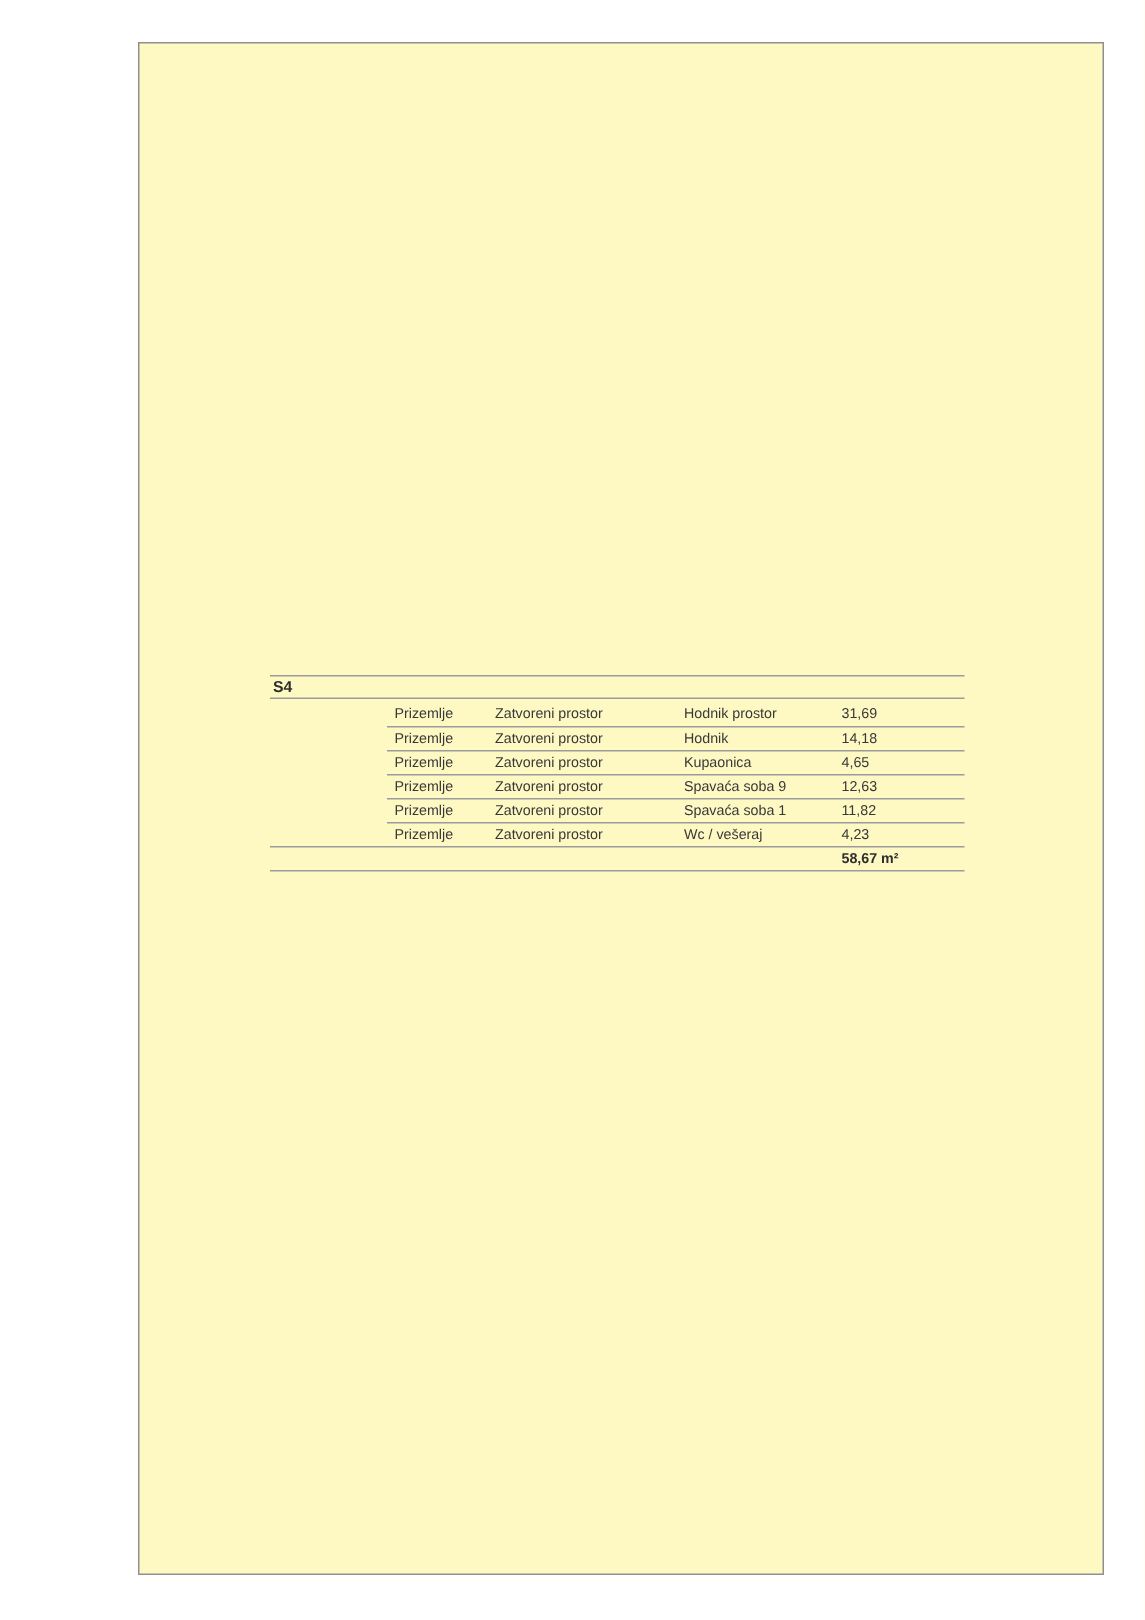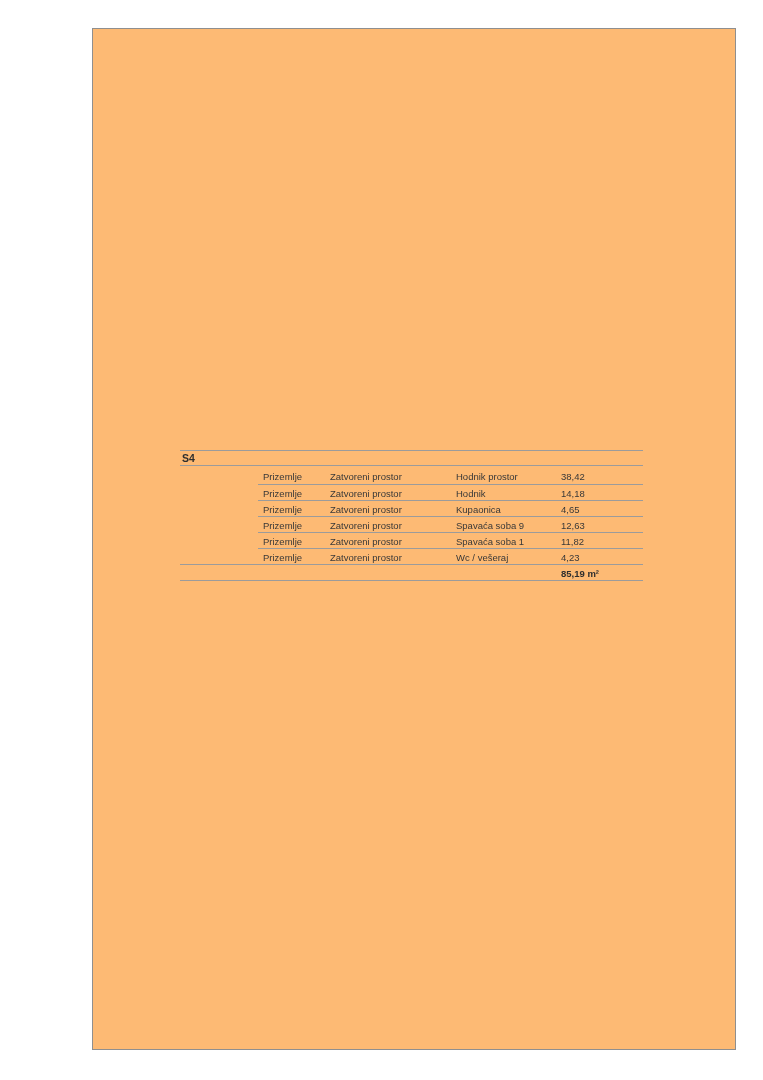--- a/index.html
+++ b/index.html
@@ -7,21 +7,21 @@
     width: 763px; height: 1080px;
     background: #ffffff;
     font-family: "Liberation Sans", sans-serif;
     position: relative;
     overflow: hidden;
   }
   .page {
     position: absolute;
     left: 92px; top: 28px;
     width: 644px; height: 1022px;
-    background: #fdba74;
+    background: #fef9c3;
     border: 1px solid #8f8f8f;
   }
   .area-table {
     position: absolute;
     left: 87px; top: 421px;
     width: 463px;
     border-top: 1px solid #9b9b9b;
     color: #383838;
     font-size: 9.5px;
   }
@@ -81,21 +81,21 @@
   <div class="area-table">
 
     <div class="row section-row">
       <span class="title">S4</span>
     </div>
 
     <div class="row data-row first">
       <span class="c1">Prizemlje</span>
       <span class="c2">Zatvoreni prostor</span>
       <span class="c3">Hodnik prostor</span>
-      <span class="c4">38,42</span>
+      <span class="c4">31,69</span>
       <i class="sep"></i>
     </div>
 
     <div class="row data-row">
       <span class="c1">Prizemlje</span>
       <span class="c2">Zatvoreni prostor</span>
       <span class="c3">Hodnik</span>
       <span class="c4">14,18</span>
       <i class="sep"></i>
     </div>
@@ -125,18 +125,18 @@
     </div>
 
     <div class="row data-row last">
       <span class="c1">Prizemlje</span>
       <span class="c2">Zatvoreni prostor</span>
       <span class="c3">Wc / vešeraj</span>
       <span class="c4">4,23</span>
     </div>
 
     <div class="row total-row">
-      <span class="total">85,19 m²</span>
+      <span class="total">58,67 m²</span>
     </div>
 
 
   </div>
 </div>
 
 </body></html>

